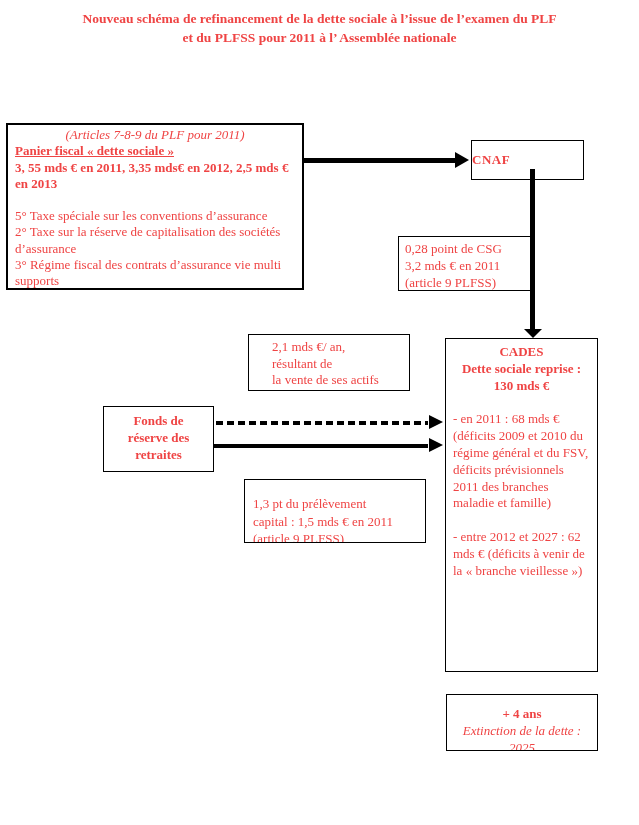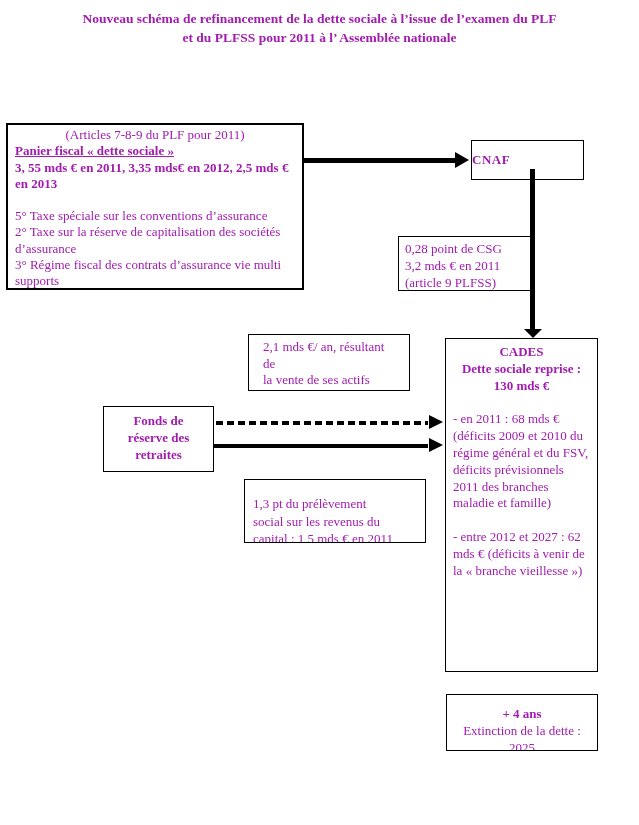--- a/index.html
+++ b/index.html
@@ -6,21 +6,21 @@
     margin: 0;
     padding: 0;
     background: #ffffff;
   }
   .canvas {
     position: relative;
     width: 639px;
     height: 825px;
     background: #ffffff;
     font-family: "Liberation Serif", "DejaVu Serif", serif;
-    color: #a21caf;
+    color: #ef4444;
     overflow: hidden;
   }
   .title {
     position: absolute;
     left: 0;
     top: 9px;
     width: 639px;
     text-align: center;
     font-weight: bold;
     font-size: 13.5px;
@@ -30,21 +30,21 @@
     position: absolute;
     border: 1px solid #000000;
     background: #ffffff;
     font-size: 13px;
     line-height: 16.5px;
     box-sizing: border-box;
     overflow: hidden;
   }
   .center { text-align: center; }
   .bold { font-weight: bold; }
-  .italic { }
+  .italic { font-style: italic; }
   .underline { text-decoration: underline; }
   .spacer16 { height: 16px; }
   .spacer17 { height: 17px; }
 
   #box-panier {
     left: 6px; top: 123px; width: 298px; height: 167px;
     border-width: 2px;
     padding: 2px 7px;
     line-height: 16.3px;
   }
@@ -54,21 +54,21 @@
     font-weight: bold;
     letter-spacing: 0.5px;
   }
   #box-csg {
     left: 398px; top: 236px; width: 133px; height: 55px;
     padding: 3px 6px;
     line-height: 17px;
   }
   #box-vente {
     left: 248px; top: 334px; width: 162px; height: 57px;
-    padding: 4px 14px;
+    padding: 4px 23px;
     line-height: 16.5px;
   }
   #box-cades {
     left: 445px; top: 338px; width: 153px; height: 334px;
     padding: 5px 7px 0 7px;
     line-height: 16.8px;
   }
   #box-frr {
     left: 103px; top: 406px; width: 111px; height: 66px;
     font-weight: bold;
@@ -167,21 +167,20 @@
   </div>
 
   <div class="dashline" id="dash-line"></div>
   <div class="head-right" id="dash-head"></div>
 
   <div class="hline-thin" id="solid-line"></div>
   <div class="head-right" id="solid-head"></div>
 
   <div class="box" id="box-prelevement">
     <div>1,3 pt du prélèvement</div>
-    <div>social sur les revenus du</div>
     <div>capital : 1,5 mds € en 2011</div>
     <div>(article 9 PLFSS)</div>
   </div>
 
   <div class="box" id="box-cades">
     <div class="bold center">CADES</div>
     <div class="bold center">Dette sociale reprise :</div>
     <div class="bold center">130 mds €</div>
     <div class="spacer17"></div>
     <div>- en 2011 : 68 mds € (déficits 2009 et 2010 du régime général et du FSV, déficits prévisionnels 2011 des branches maladie et famille)</div>

